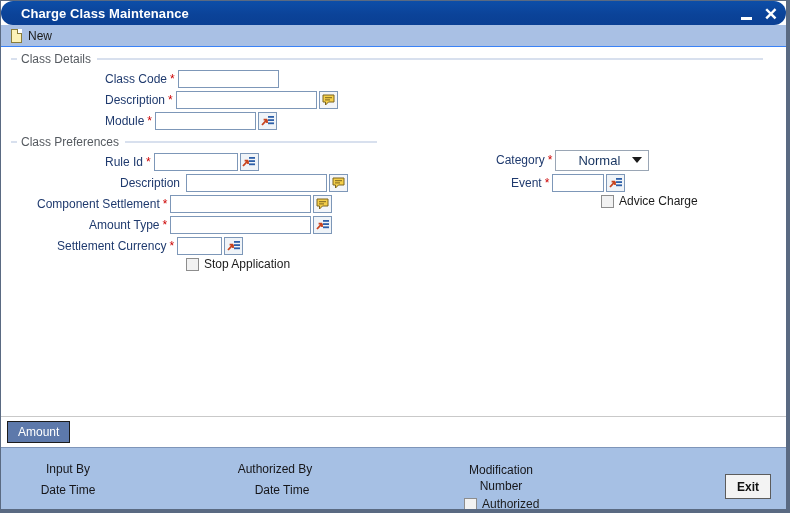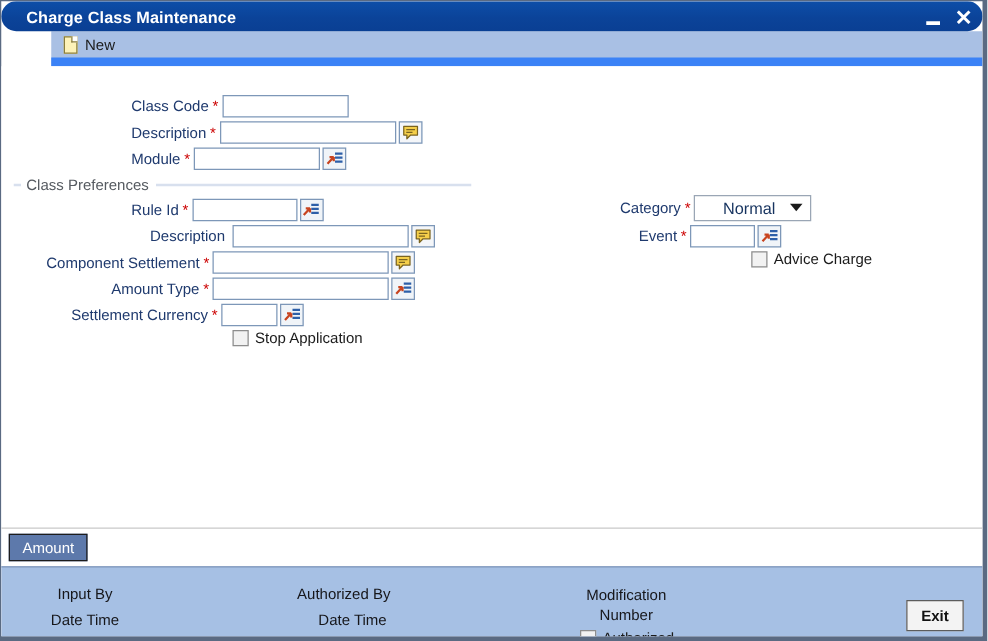--- a/index.html
+++ b/index.html
@@ -57,25 +57,24 @@
   .winbtn.min {
     width: 11px; height: 3px;
     background: #ffffff;
     margin-top: 7px;
   }
   .winbtn.close { font-size: 17px; font-weight: bold; margin-top: -2px; }
   
   #toolbar {
     height: 21px;
     background: #a9c0e4;
-    border-bottom: 7px solid #3b82f6;
+    border-bottom: 1px solid #3b82f6;
     display: flex;
     align-items: center;
     padding-left: 6px;
-    margin-left: 40px;
   }
   .tb-item {
     display: flex;
     align-items: center;
     gap: 6px;
     cursor: pointer;
     padding: 0 4px;
   }
   .tb-item .label {
     font-size: 12px;
@@ -287,20 +286,23 @@
       <span class="doc-icon">
         <span class="pg"></span>
           <span class="fold"></span>
       </span>
       <span class="label">New</span>
     </div>
   </div>
 
   <div id="body">
 
+    <fieldset class="group" style="left:10px; top:5px; width:752px; height:72px;">
+      <legend>Class Details</legend>
+    </fieldset>
 
     <div class="row" style="left:104px; top:22px;">
       <span class="flabel">Class Code</span>
       <span class="req">*</span>
       <input class="txt" type="text" style="width: 101px;" value="">
     </div>
 
     <div class="row" style="left:104px; top:43px;">
       <span class="flabel">Description</span>
       <span class="req">*</span>

